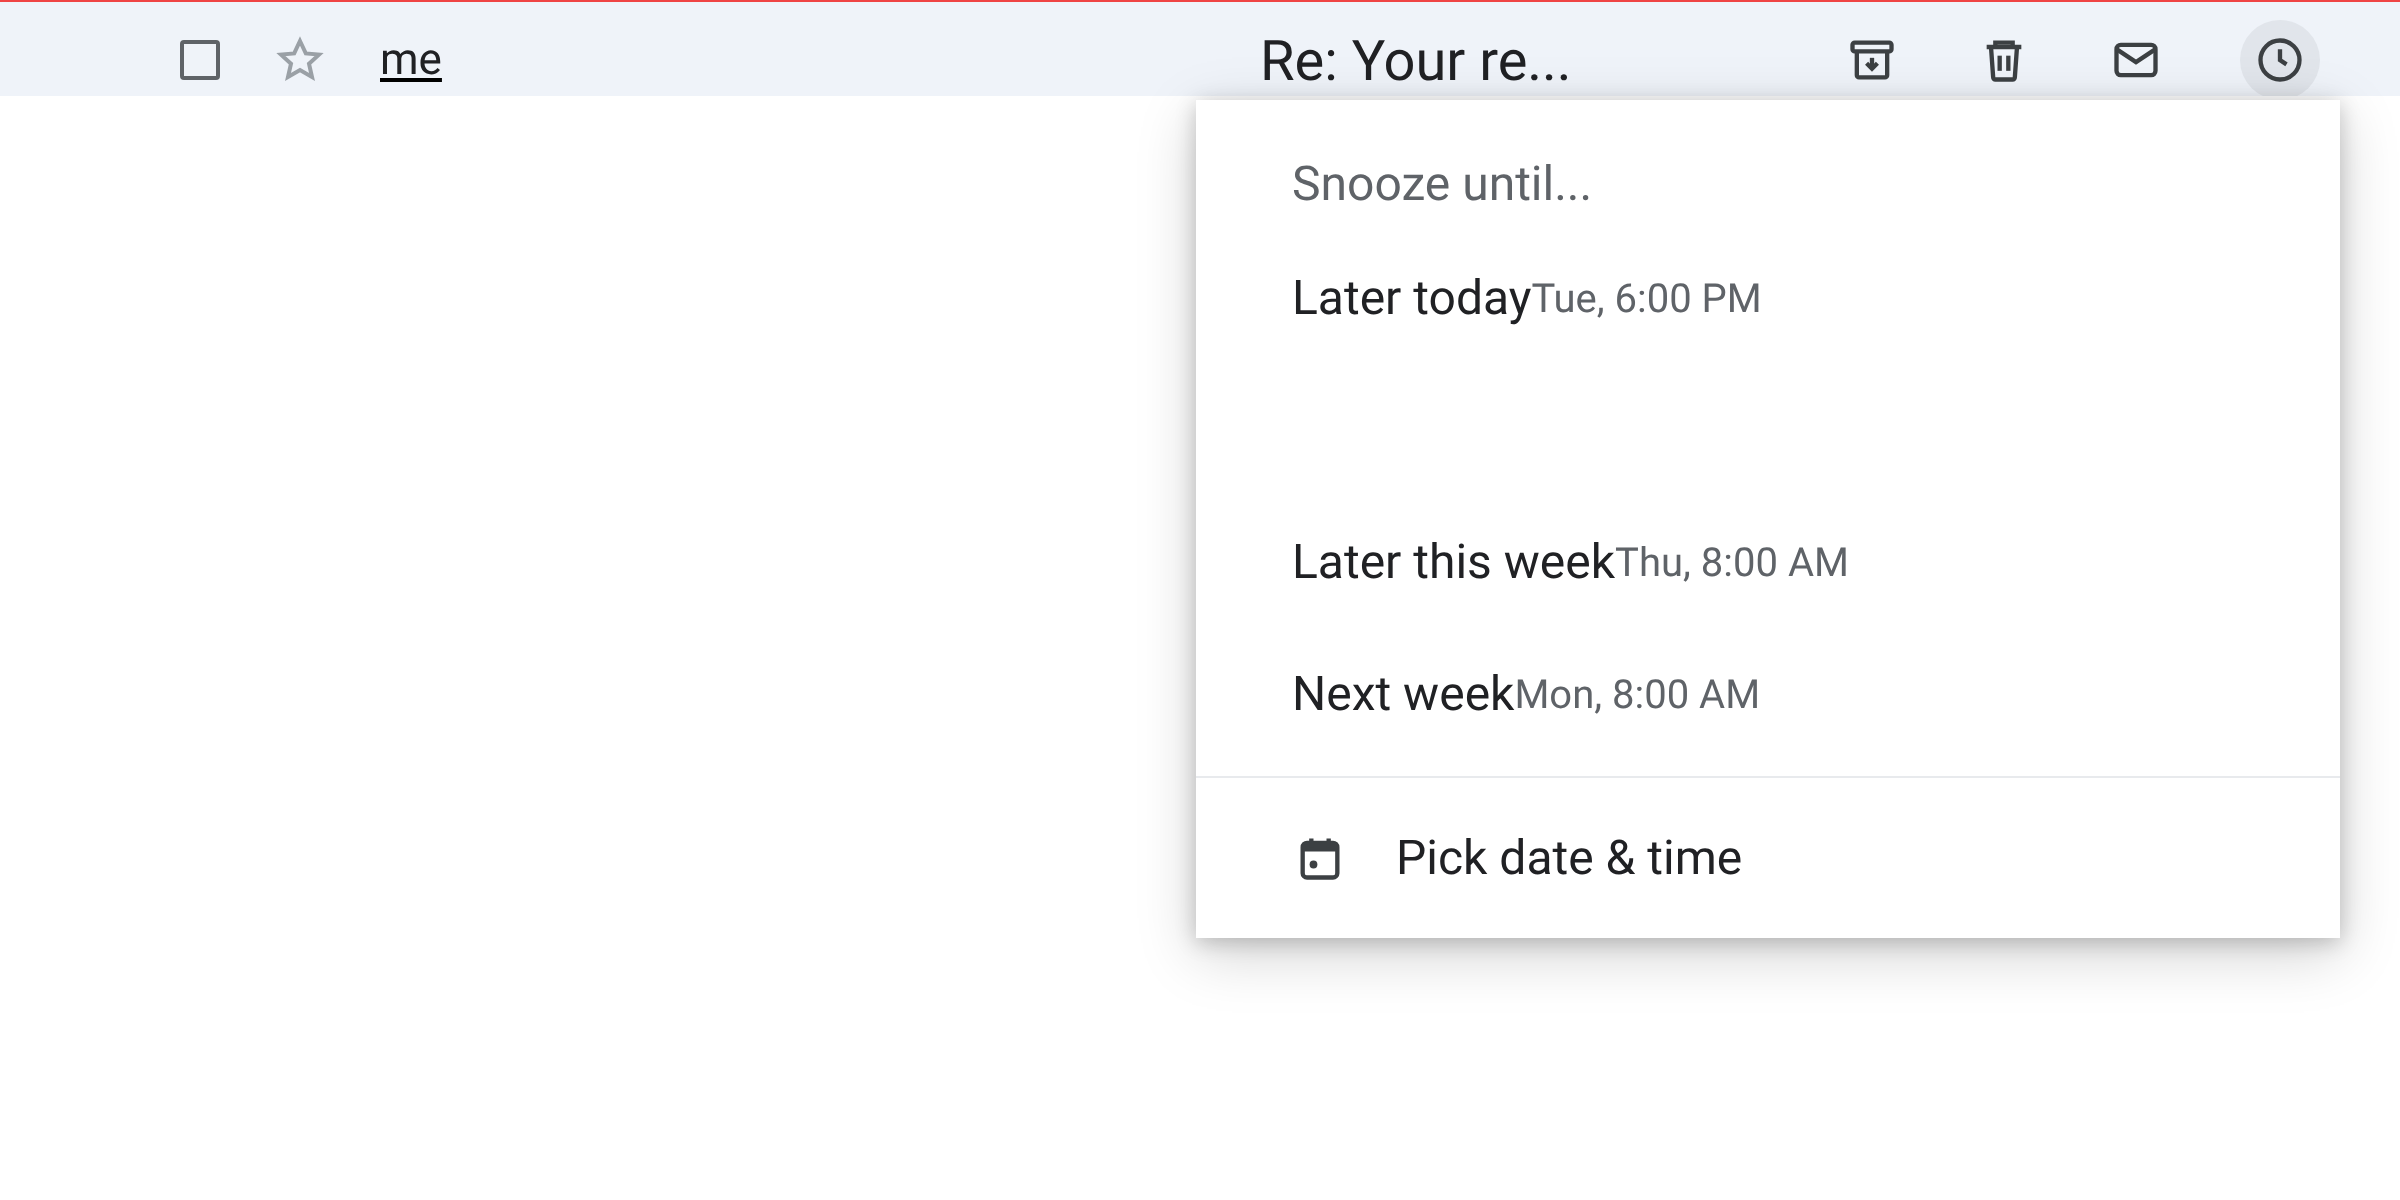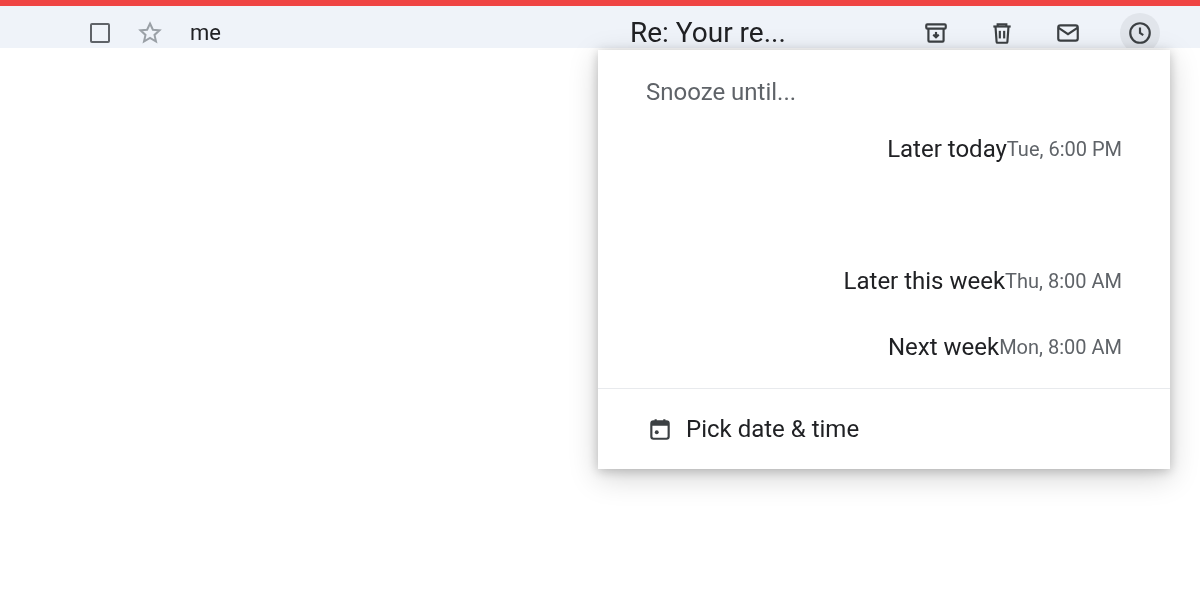--- a/index.html
+++ b/index.html
@@ -10,24 +10,25 @@
     width: 1200px;
     height: 600px;
     overflow: hidden;
     position: relative;
   }
   .email-row {
     display: flex;
     align-items: center;
     height: 60px;
     background: #eff3f9;
-    border-top: 6px solid #ef4444;
+    border-top: 1px solid #ef4444;
     border-bottom: 1px solid #e0e4ea;
     padding: 0 0 0 90px;
     position: relative;
+    text-decoration: underline;
   }
   .checkbox {
     width: 20px;
     height: 20px;
     border: 2px solid #5f6368;
     border-radius: 2px;
     margin-right: 28px;
     flex-shrink: 0;
     cursor: pointer;
   }
@@ -85,21 +86,21 @@
     padding-top: 28px;
     overflow: hidden;
   }
   .snooze-title {
     font-size: 24px;
     color: #5f6368;
     padding: 0 48px 10px 48px;
   }
   .snooze-option {
     display: flex;
-    justify-content: flex-end;
+    justify-content: flex-start;
     align-items: center;
     padding: 0 48px;
     height: 66px;
     cursor: pointer;
   }
   .snooze-label {
     font-size: 24px;
     color: #202124;
   }
   .snooze-time {
@@ -107,21 +108,21 @@
     color: #5f6368;
   }
   .snooze-divider {
     height: 1px;
     background: #e8eaed;
     margin-top: 8px;
   }
   .snooze-pick {
     display: flex;
     align-items: center;
-    gap: 12px;
+    gap: 24px;
     padding: 0 48px;
     height: 80px;
     cursor: pointer;
   }
   .pick-icon {
     width:28px;height:28px;display:flex;align-items:center;justify-content:center;color:#3c4043;
   }
   .pick-label {
     font-size: 24px;
     color: #202124;

